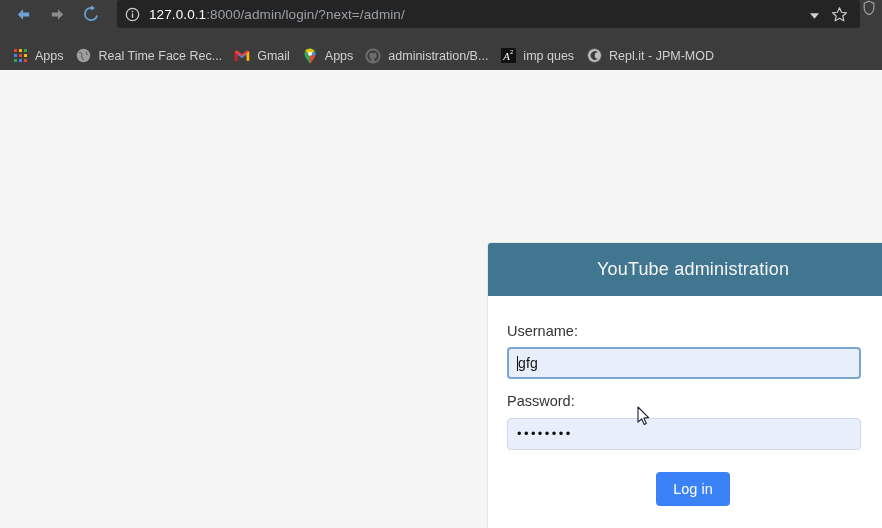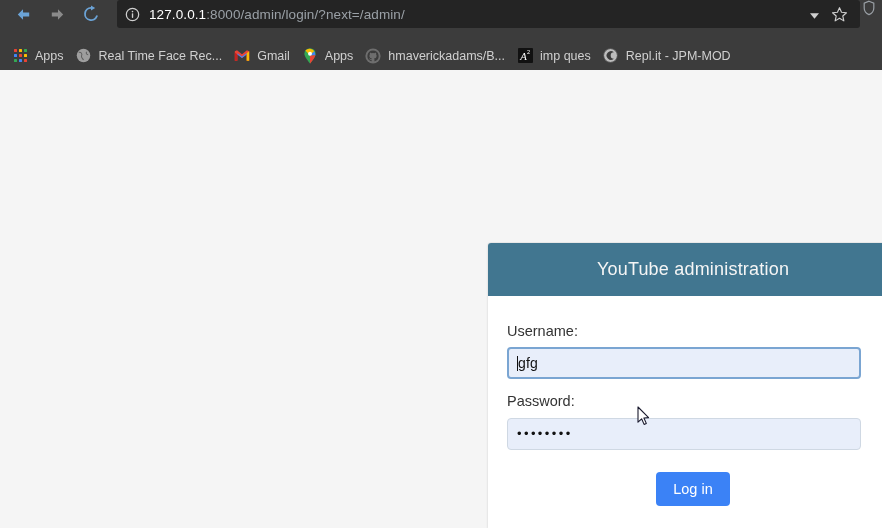--- a/index.html
+++ b/index.html
@@ -308,21 +308,21 @@
       <span class="bm-label">Apps</span>
     </div>
 
     <div class="bookmark">
       <span class="bm-ico">
         <svg width="16" height="16" viewBox="0 0 16 16">
           <circle cx="8" cy="8" r="7.6" fill="#6e6e6e"></circle>
           <path d="M8 2.4 A5.6 5.6 0 0 0 6.2 13.3 C6.5 13.35 6.6 13.18 6.6 13.03 L6.6 12.05 C5.05 12.38 4.72 11.3 4.72 11.3 C4.47 10.65 4.1 10.48 4.1 10.48 C3.6 10.13 4.14 10.14 4.14 10.14 C4.69 10.18 4.98 10.71 4.98 10.71 C5.47 11.55 6.27 11.31 6.59 11.17 C6.63 10.82 6.77 10.58 6.93 10.44 C5.69 10.3 4.39 9.82 4.39 7.68 C4.39 7.07 4.6 6.57 4.96 6.18 C4.9 6.04 4.72 5.47 5.02 4.7 C5.02 4.7 5.49 4.55 6.57 5.28 A5.4 5.4 0 0 1 9.43 5.28 C10.51 4.55 10.98 4.7 10.98 4.7 C11.28 5.47 11.1 6.04 11.04 6.18 C11.4 6.57 11.61 7.07 11.61 7.68 C11.61 9.83 10.31 10.3 9.06 10.43 C9.27 10.61 9.45 10.96 9.45 11.49 L9.45 13.03 C9.45 13.18 9.55 13.36 9.85 13.3 A5.6 5.6 0 0 0 8 2.4 Z" fill="#3c3c3c"></path>
         </svg>
       </span>
-      <span class="bm-label">hmaverickadams/B...</span>
+      <span class="bm-label">administration/B...</span>
     </div>
 
     <div class="bookmark">
       <span class="bm-ico">
         <svg width="15" height="15" viewBox="0 0 16 16">
           <rect x="0" y="0" width="16" height="16" rx="1" fill="#111111"></rect>
           <text x="2.3" y="12.4" font-family="Liberation Serif, serif" font-size="11.5" font-style="italic" fill="#ffffff">A</text>
           <text x="9.6" y="6.6" font-family="Liberation Sans, sans-serif" font-size="6" fill="#ffffff">2</text>
         </svg>
       </span>

